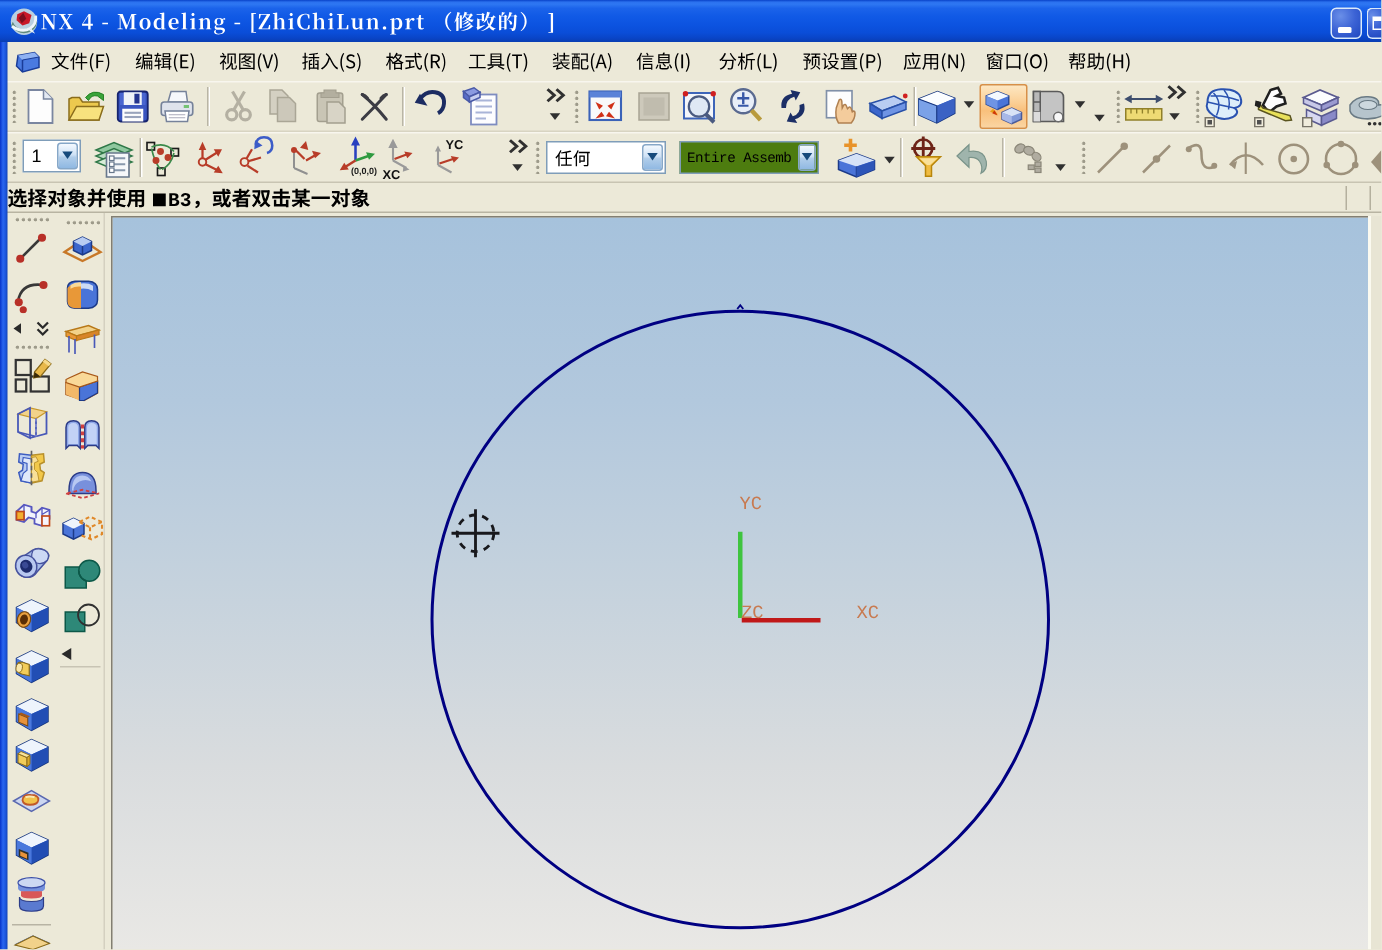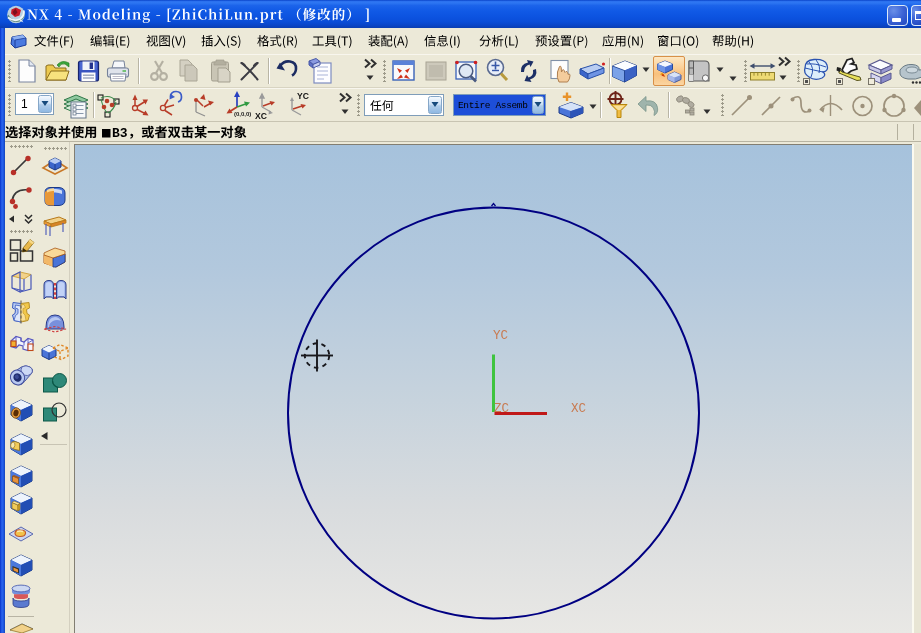--- a/index.html
+++ b/index.html
@@ -387,21 +387,21 @@
 <div class="abs" style="left:364px;top:94px;width:80px;height:22px;background:#fff;border:1px solid #7f9db9">
 <div class="abs" style="right:1px;top:1px;width:14px;height:18px;border-radius:2.5px;
  background:linear-gradient(180deg,#f4f9fe,#cfe2f6 45%,#b0cdea 55%,#8fb8e2);border:1px solid #86a7c8">
  <svg width="12" height="16" viewBox="0 0 12 16">
         <path d="M2.5 5 L9.5 5 L6.0 10Z" fill="#164a7c"></path>
       </svg></div>
     <svg class="abs" style="left:5px;top:4px" width="30" height="15" viewBox="0 0 30 15">
       <path transform="translate(0,11)" d="M4.0 -0.4V0.5H11.1V-0.4H8.0V-4.0H11.3V-4.9H8.0V-8.2C9.1 -8.4 10.1 -8.6 10.9 -8.9L10.2 -9.6C8.7 -9.1 6.2 -8.6 4.0 -8.3C4.1 -8.1 4.2 -7.8 4.2 -7.6C5.2 -7.7 6.1 -7.8 7.1 -8.0V-4.9H3.6V-4.0H7.1V-0.4ZM3.5 -9.9C2.7 -8.1 1.5 -6.2 0.3 -5.1C0.4 -4.9 0.7 -4.4 0.8 -4.2C1.3 -4.7 1.7 -5.2 2.2 -5.8V0.9H3.1V-7.1C3.6 -7.9 4.0 -8.8 4.3 -9.6Z M15.8 -8.8V-7.9H21.4V-0.3C21.4 -0.0 21.3 0.0 21.1 0.0C20.8 0.0 20.0 0.0 19.0 0.0C19.2 0.3 19.3 0.7 19.3 0.9C20.5 0.9 21.3 0.9 21.7 0.8C22.1 0.6 22.3 0.4 22.3 -0.3V-7.9H23.2V-8.8ZM17.0 -5.5H19.0V-3.0H17.0ZM16.2 -6.3V-1.3H17.0V-2.2H19.9V-6.3ZM15.0 -9.9C14.3 -8.1 13.3 -6.4 12.2 -5.2C12.4 -5.0 12.7 -4.6 12.7 -4.4C13.1 -4.8 13.5 -5.3 13.8 -5.8V0.9H14.7V-7.2C15.1 -8.0 15.5 -8.8 15.8 -9.7Z" fill="#000"></path>
     </svg>
   </div>
-<div class="abs" style="left:453px;top:94px;width:93px;height:22px;background:#1d4ed8;border:1px solid #7f9db9">
+<div class="abs" style="left:453px;top:94px;width:93px;height:22px;background:#4d7c0f;border:1px solid #7f9db9">
 <div class="abs" style="right:1px;top:1px;width:12px;height:18px;border-radius:2.5px;
  background:linear-gradient(180deg,#f4f9fe,#cfe2f6 45%,#b0cdea 55%,#8fb8e2);border:1px solid #86a7c8">
  <svg width="10" height="16" viewBox="0 0 10 16">
         <path d="M1.5 5 L8.5 5 L5.0 10Z" fill="#164a7c"></path>
       </svg></div>
     <div class="abs" style="left:4px;top:5px;font:9.5px 'Liberation Mono';color:#000;white-space:nowrap;letter-spacing:-0.35px">Entire Assemb</div>
   </div>
 <svg class="abs" style="left:556px;top:90px" width="30" height="31" viewBox="0 0 30 31">
     <path d="M11 2.5 L11 11 M6.8 6.8 L15.2 6.8" stroke="#e8932a" stroke-width="2.4"></path>
     <path d="M3 17 L15 12.5 L27 17 L27 23 L15 28 L3 23Z" fill="#4a74d8" stroke="#1c3a88"></path>

